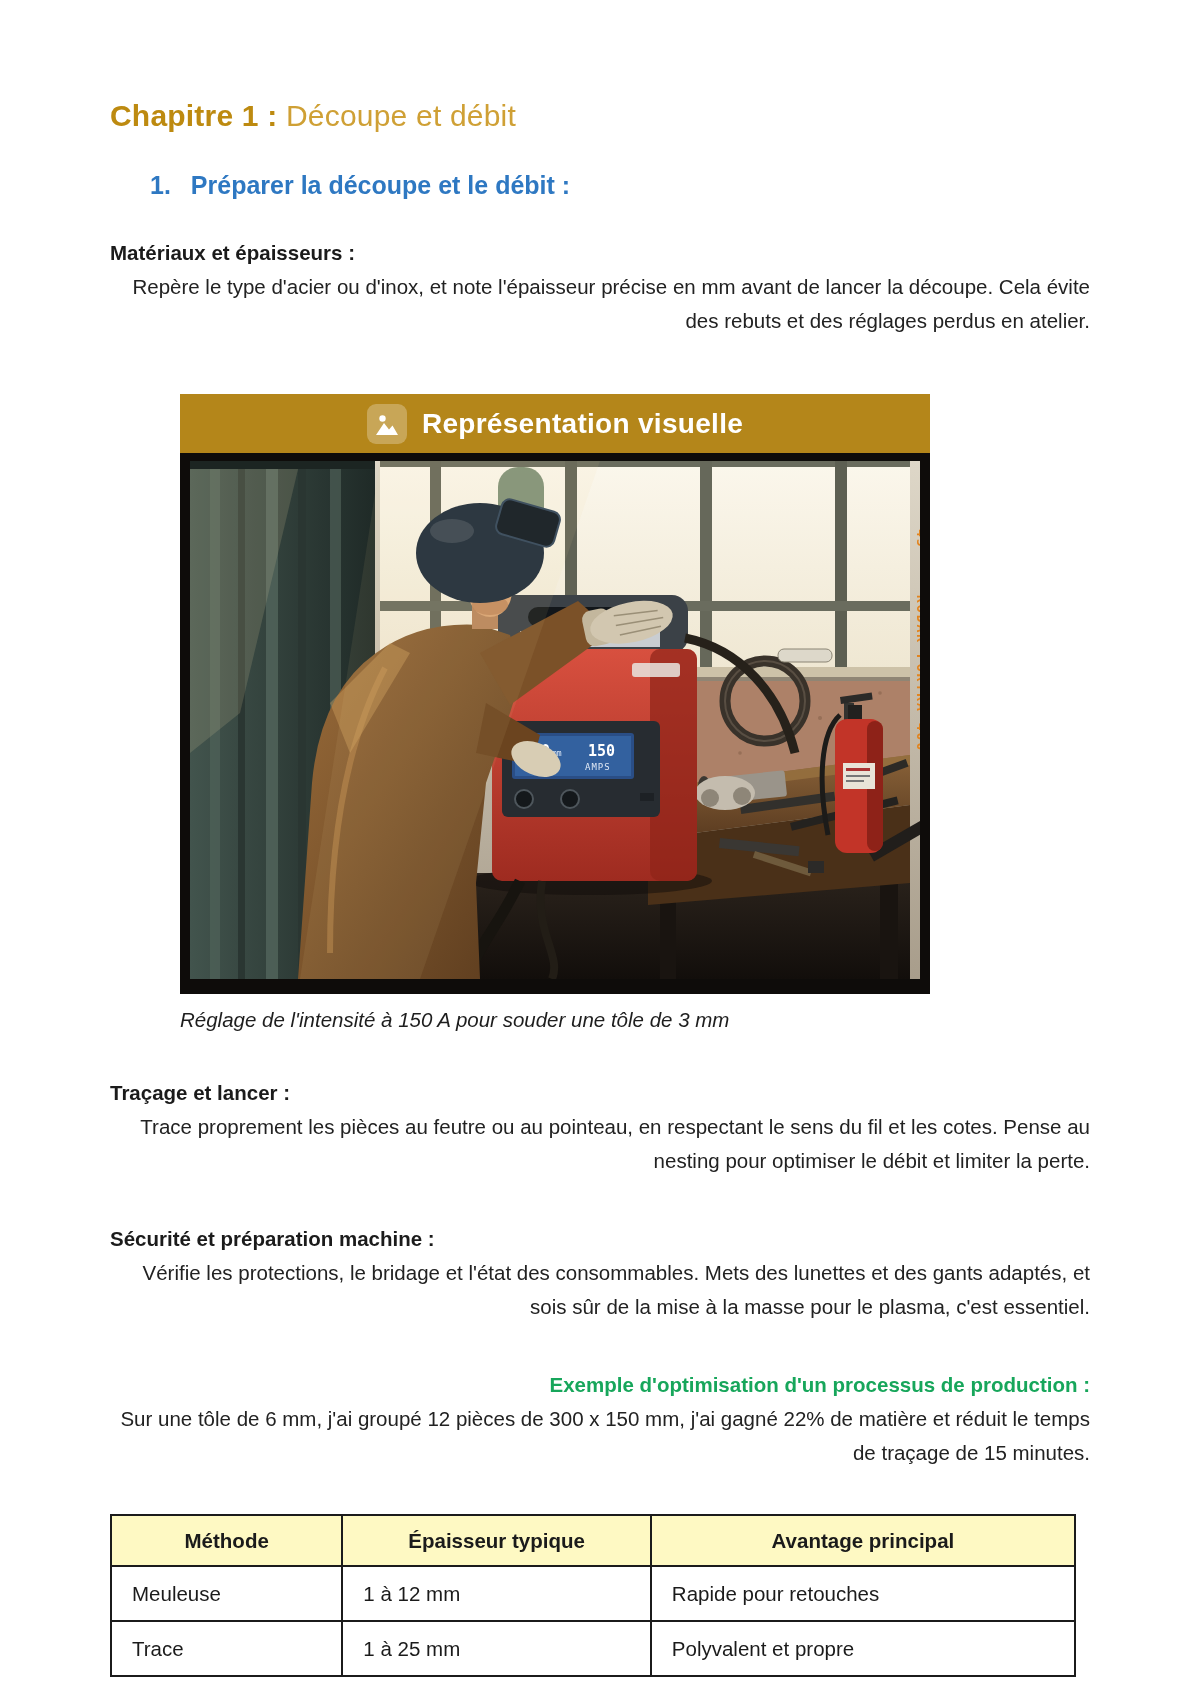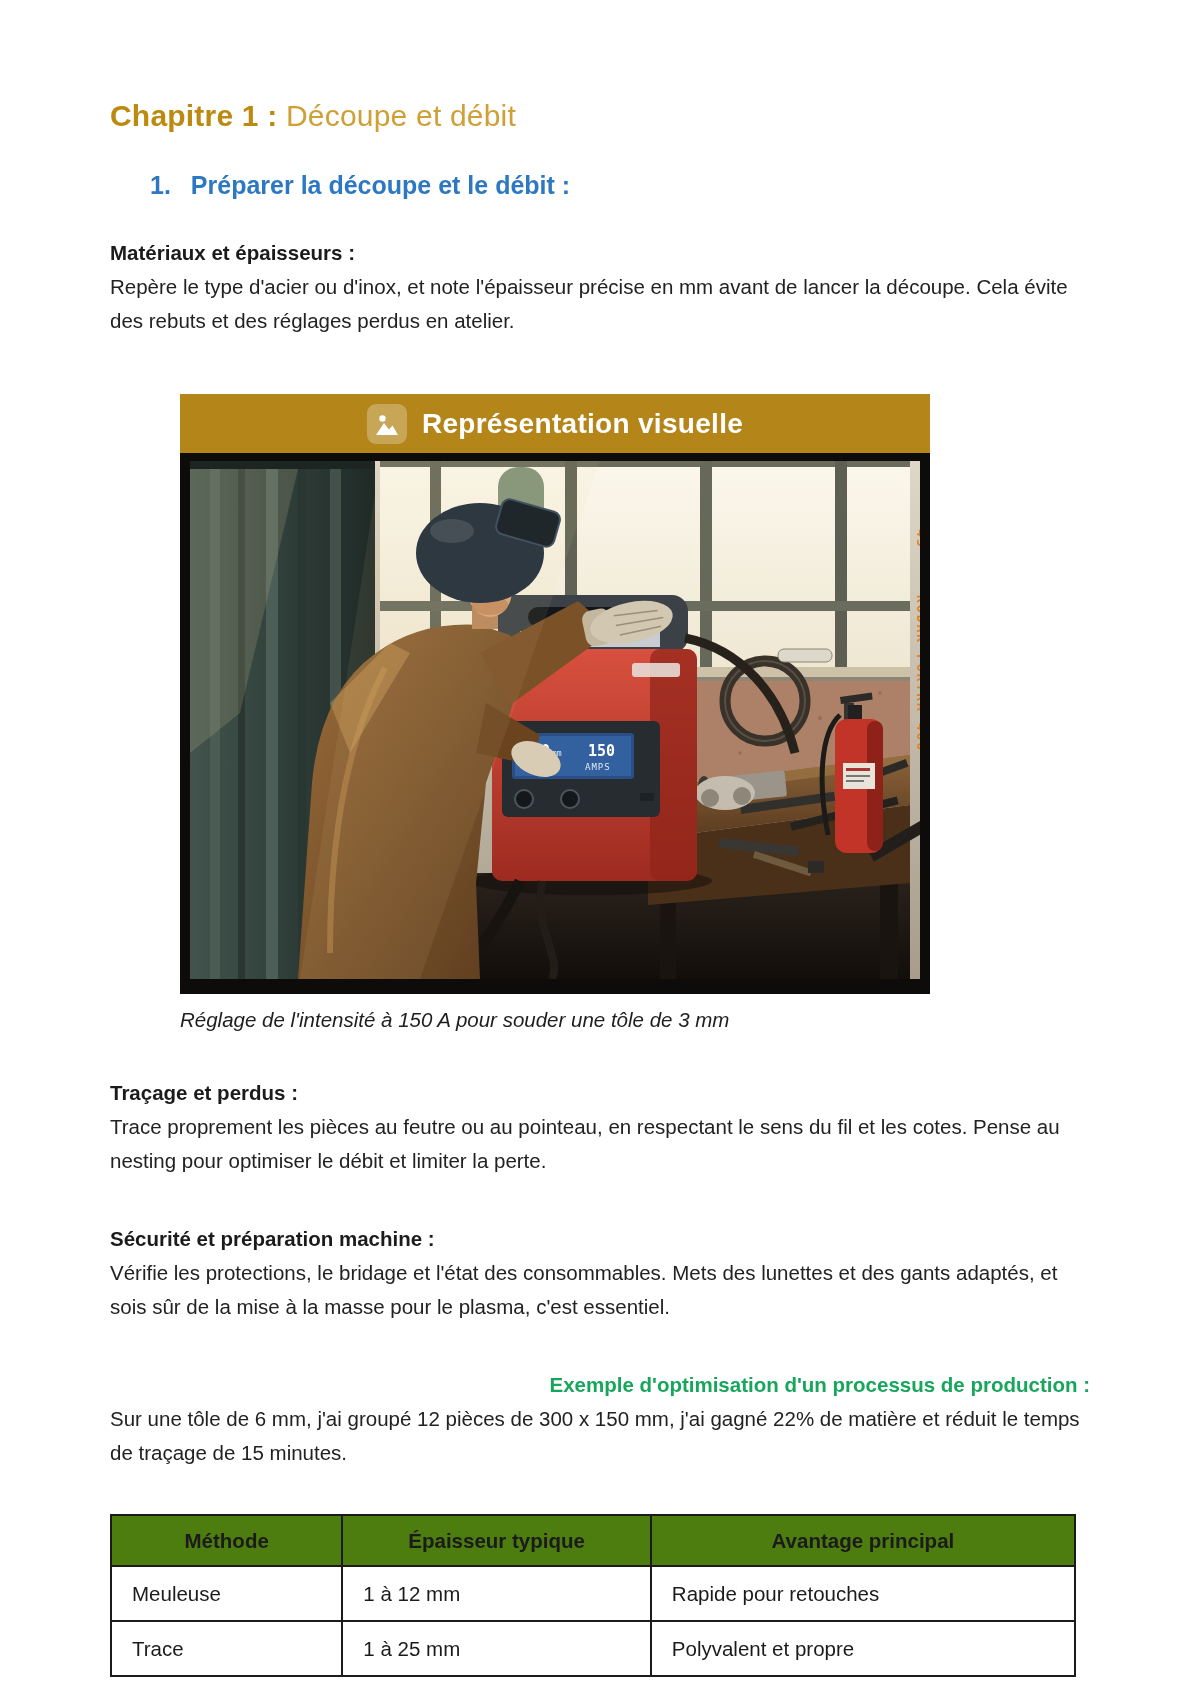--- a/index.html
+++ b/index.html
@@ -14,39 +14,39 @@
   .chapter-title { font-size:30px; line-height:36px; margin-bottom:36px; letter-spacing:.2px; }
   .chapter-prefix { color:#bd8a10; font-weight:700; }
   .chapter-rest { color:#cfa035; font-weight:500; }
   
   .section-heading { color:#2e78c2; font-size:25px; line-height:30px; font-weight:700; margin:0 0 36px 40px; }
   .section-number { margin-right:20px; }
   
   .text-block { margin-bottom:44px; max-width:985px; }
   .lead { font-weight:700; font-size:20.5px; line-height:34px; color:#1b1b1b; }
   .lead.green { color:#17a65b;text-align:right; }
-  .body-text { font-size:20.5px; line-height:34px; color:#222222; }
+  .body-text { font-size:20.5px; line-height:34px; color:#222222;text-align:right; }
   
   .figure { width:750px; margin:56px 0 42px 70px; }
   .figure-banner {
     height:59px; background:#b4861a; display:flex; align-items:center; justify-content:center; gap:15px;
   }
   .banner-chip {
     width:40px; height:40px; border-radius:9px; background:rgba(255,255,255,.27);
     display:flex; align-items:center; justify-content:center; flex:0 0 auto;
   }
   .banner-title { color:#ffffff; font-size:28px; font-weight:700; letter-spacing:.3px; }
   .photo-frame { display:block; width:750px; height:541px; }
   .figure-caption {
     margin-top:12px; text-align:left; font-style:italic; font-size:20.5px; color:#1e1e1e; line-height:28px;
   }
   
   .methods-table { border-collapse:collapse; width:966px; margin-top:0; font-size:20.5px; color:#1b1b1b; }
   .methods-table th {
-    background:#4d7c0f; border:2px solid #1b1b1b; font-weight:700; text-align:center;
+    background:#fef9c3; border:2px solid #1b1b1b; font-weight:700; text-align:center;
     padding:12px 10px; height:51px;
   }
   .methods-table td { border:2px solid #1b1b1b; text-align:left; padding:13px 20px; height:55px; }
   .col-method { width:24%; } .col-thickness { width:32%; } .col-advantage { width:44%; }
   .mono { font-family:"DejaVu Sans Mono", monospace; }
 </style>
 </head>
 <body>
 
 <div class="page">
@@ -252,21 +252,21 @@
           <text transform="translate(737 76) rotate(90)" fill="#e2841f" font-size="13" font-weight="bold" letter-spacing="2" class="mono">45</text>
           <text transform="translate(737 142) rotate(90)" fill="#e2841f" font-size="13" font-weight="bold" letter-spacing="2" class="mono">KODAK PORTRA 400</text>
         </g>
       </g>
     </svg>
 
     <figcaption class="figure-caption">Réglage de l'intensité à 150 A pour souder une tôle de 3 mm</figcaption>
   </figure>
 
   <div class="text-block">
-    <div class="lead">Traçage et perdus :</div>
+    <div class="lead">Traçage et lancer :</div>
     <div class="body-text">Trace proprement les pièces au feutre ou au pointeau, en respectant le sens du fil et les cotes. Pense au nesting pour optimiser le débit et limiter la perte.</div>
   </div>
 
   <div class="text-block">
     <div class="lead">Sécurité et préparation machine :</div>
     <div class="body-text">Vérifie les protections, le bridage et l'état des consommables. Mets des lunettes et des gants adaptés, et sois sûr de la mise à la masse pour le plasma, c'est essentiel.</div>
   </div>
 
   <div class="text-block">
     <div class="lead green">Exemple d'optimisation d'un processus de production :</div>

